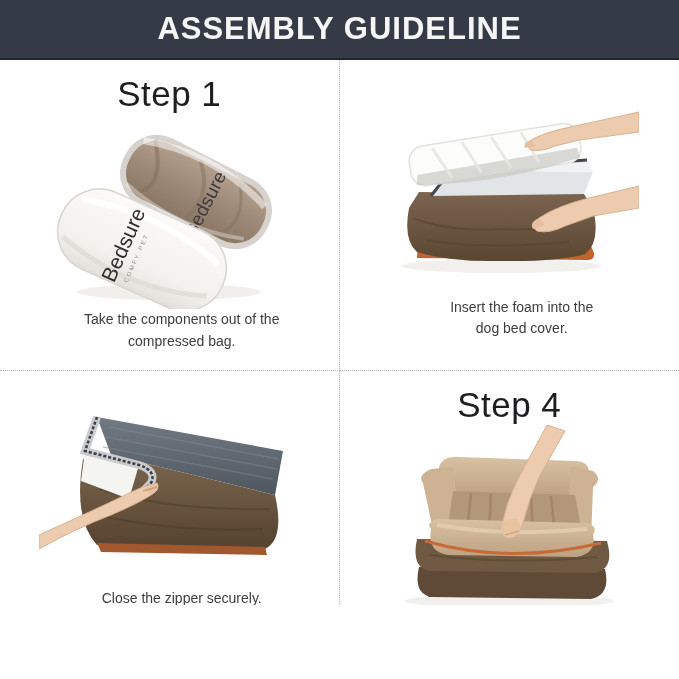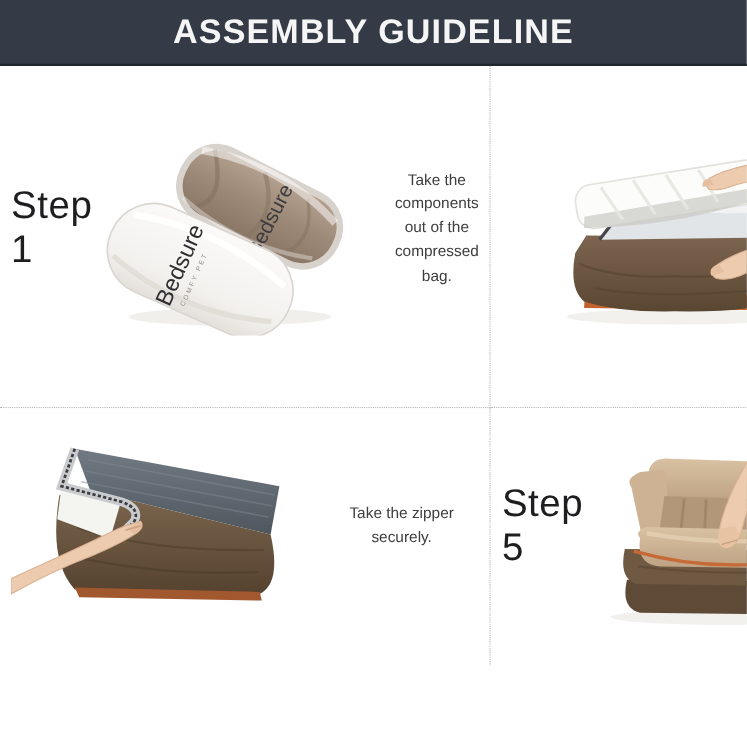--- a/index.html
+++ b/index.html
@@ -29,21 +29,21 @@
   .banner h1{
     color:var(--header-text);font-size:31px;font-weight:bold;
     letter-spacing:1px;
   }
   .grid{
     flex:1;display:grid;
     grid-template-columns:1fr 1fr;
     grid-template-rows:311px 1fr;
   }
   .cell{
-    display:flex;flex-direction:row;align-items:center;
+    display:flex;flex-direction:column;align-items:center;
     justify-content:flex-start;
     padding:14px 10px 30px 10px;
   }
   .cell.br-r{border-right:1px dotted var(--divider-color);}
   .cell.br-b{border-bottom:1px dotted var(--divider-color);}
   .cell-bottom{padding-bottom:36px;}
   .step-title{
     font-size:35px;font-weight:500;color:var(--title-color);
     letter-spacing:0.5px;
   }
@@ -144,20 +144,22 @@
           </g>
 
           <g>
             <path d="M260,22 L196,36 Q166,42 152,50 Q146,56 152,60 Q162,62 176,56 L200,50 L260,42 Z" fill="#edcbae" stroke="#d9b191" stroke-width="1"></path>
             <path d="M152,50 q-8,2 -6,8 l10,-2 Z" fill="#e5bf9f"></path>
             <path d="M260,96 L210,108 Q178,116 160,128 Q150,136 158,141 Q170,144 186,136 L214,126 L260,118 Z" fill="#edcbae" stroke="#d9b191" stroke-width="1"></path>
             <path d="M160,128 q-10,4 -6,11 l12,-4 Z" fill="#e5bf9f"></path>
           </g>
         </svg>
       </div>
+      <p class="caption">Insert the foam into the
+dog bed cover.</p>
     </section>
 
     <section class="cell br-r cell-bottom">
       <div class="illustration">
         <svg width="260" height="175" viewBox="0 0 260 175">
           <defs>
             <linearGradient id="meshTop" x1="0" y1="0" x2="0" y2="1">
               <stop offset="0" stop-color="#727b84"></stop>
                 <stop offset="1" stop-color="#4e565e"></stop>
             </linearGradient>
@@ -180,25 +182,25 @@
             <path d="M58,18 L46,52 L100,66 Q118,72 112,84 L104,92" fill="none" stroke="#3e3e40" stroke-width="2.5" stroke-dasharray="3 2"></path>
           </g>
 
           <g>
             <path d="M0,150 Q40,128 72,116 Q100,104 112,96 Q122,90 118,84 L104,88 Q94,92 78,100 Q40,118 0,136 Z" fill="#edcbae" stroke="#d9b191" stroke-width="1"></path>
             <path d="M112,96 q10,-6 6,-12 l-12,6 Z" fill="#e5bf9f"></path>
             <path d="M104,92 l14,-4" stroke="#caa281" stroke-width="1.5"></path>
           </g>
         </svg>
       </div>
-      <p class="caption">Take the zipper securely.</p>
+      <p class="caption">Close the zipper securely.</p>
     </section>
 
     <section class="cell cell-bottom">
-      <h2 class="step-title">Step 5</h2>
+      <h2 class="step-title">Step 4</h2>
       <div class="illustration">
         <svg width="260" height="185" viewBox="0 0 260 185">
           <defs>
             <linearGradient id="bolster" x1="0" y1="0" x2="0" y2="1">
               <stop offset="0" stop-color="#d8c2a2"></stop>
                 <stop offset="1" stop-color="#bda183"></stop>
             </linearGradient>
           </defs>
           <ellipse cx="130" cy="176" rx="105" ry="7" fill="#f1f0ed"></ellipse>
 

